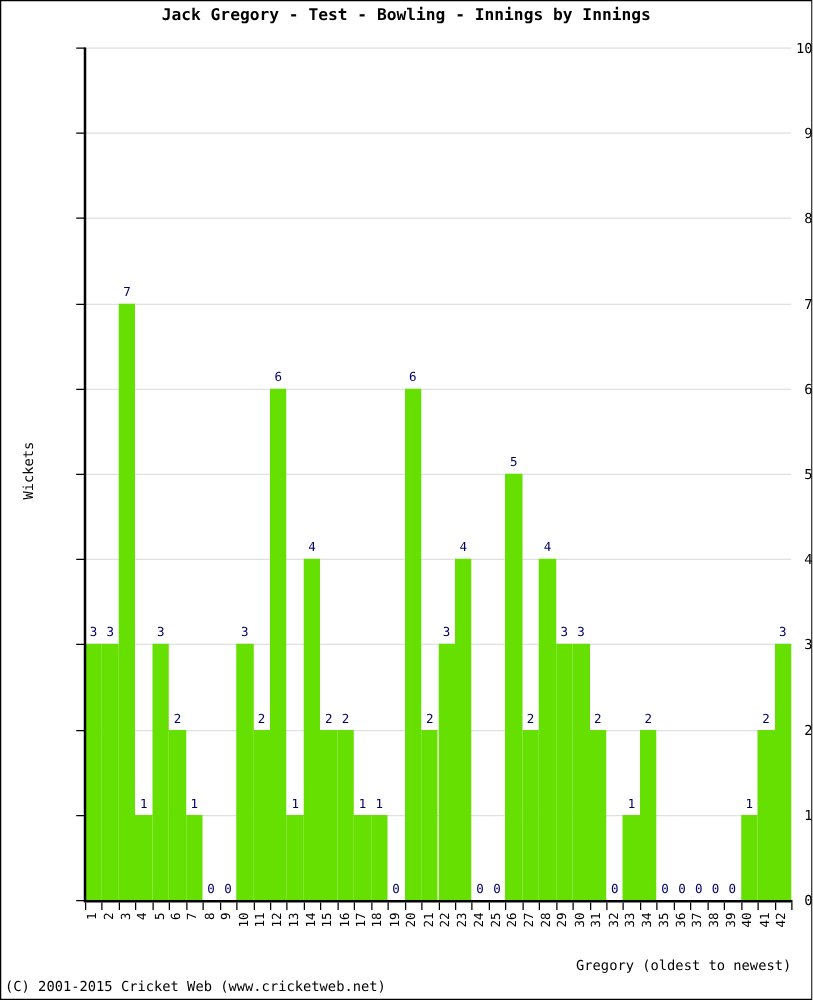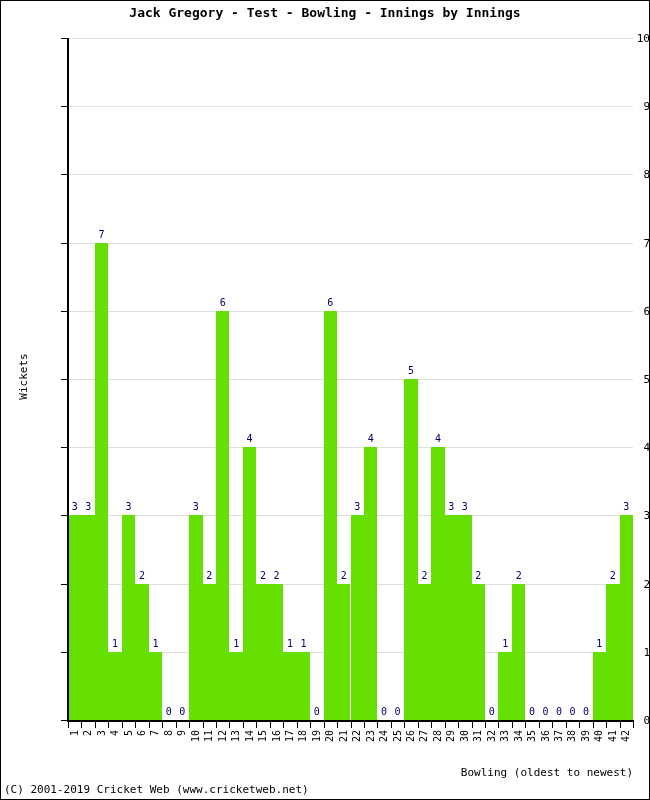--- a/index.html
+++ b/index.html
@@ -348,15 +348,15 @@
     <div class="x-tick-label" style="left: 578.917px;">39</div>
     <div class="x-tick" style="left: 592.643px;"></div>
     <div class="x-tick-label" style="left: 592.369px;">40</div>
     <div class="x-tick" style="left: 606.095px;"></div>
     <div class="x-tick-label" style="left: 605.821px;">41</div>
     <div class="x-tick" style="left: 619.548px;"></div>
     <div class="x-tick-label" style="left: 619.274px;">42</div>
     <div class="x-tick" style="left: 633px;"></div>
   </div>
 
-<div id="x-axis-title">Bowling (oldest to newest)</div>
-
-<div id="footer-text">(C) 2001-2019 Cricket Web (www.cricketweb.net)</div>
+<div id="x-axis-title">Gregory (oldest to newest)</div>
+
+<div id="footer-text">(C) 2001-2015 Cricket Web (www.cricketweb.net)</div>
 
 </body></html>

